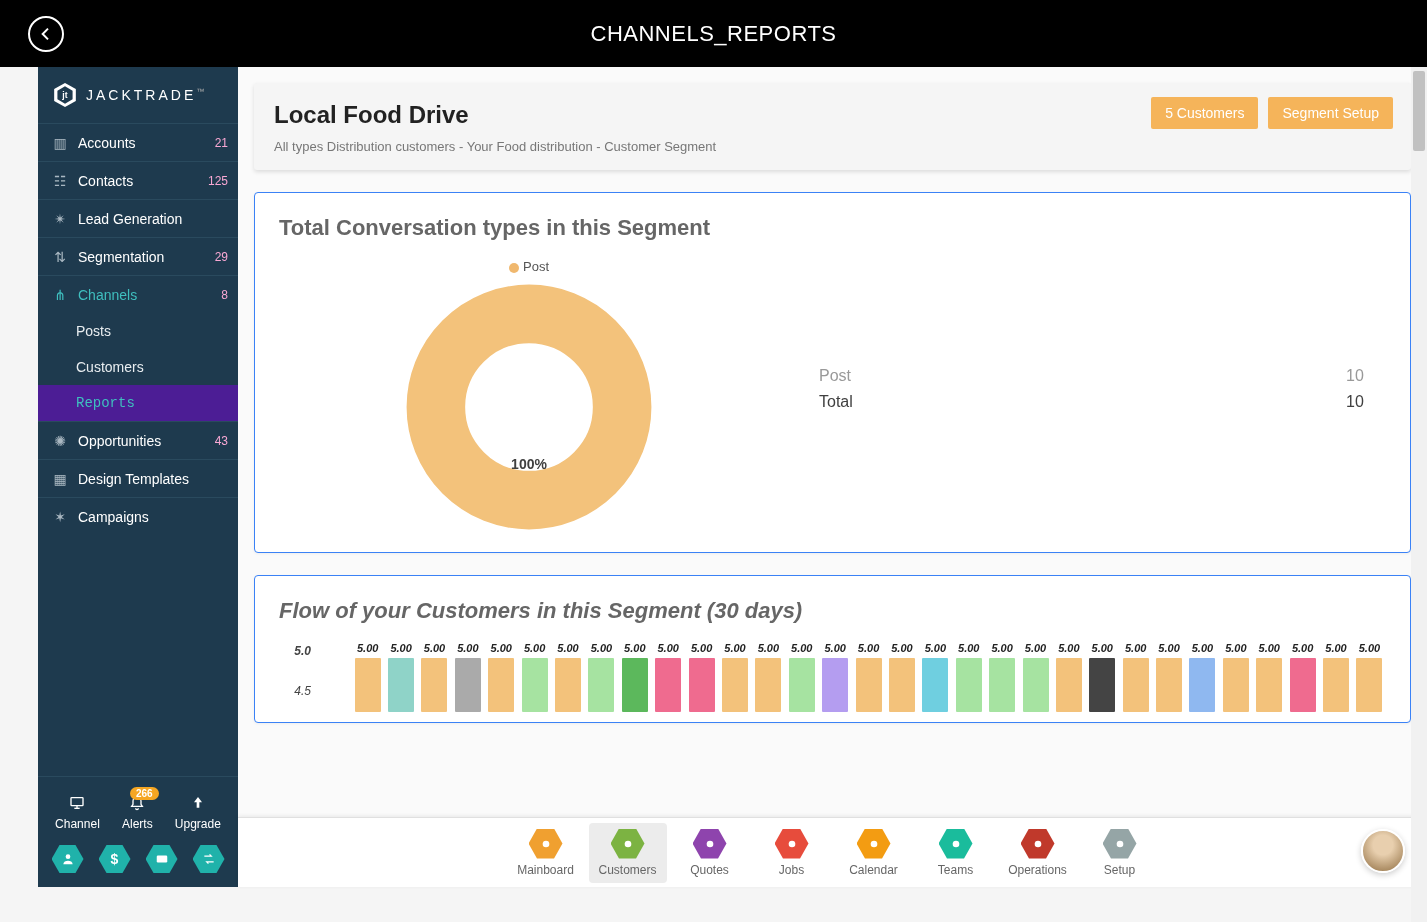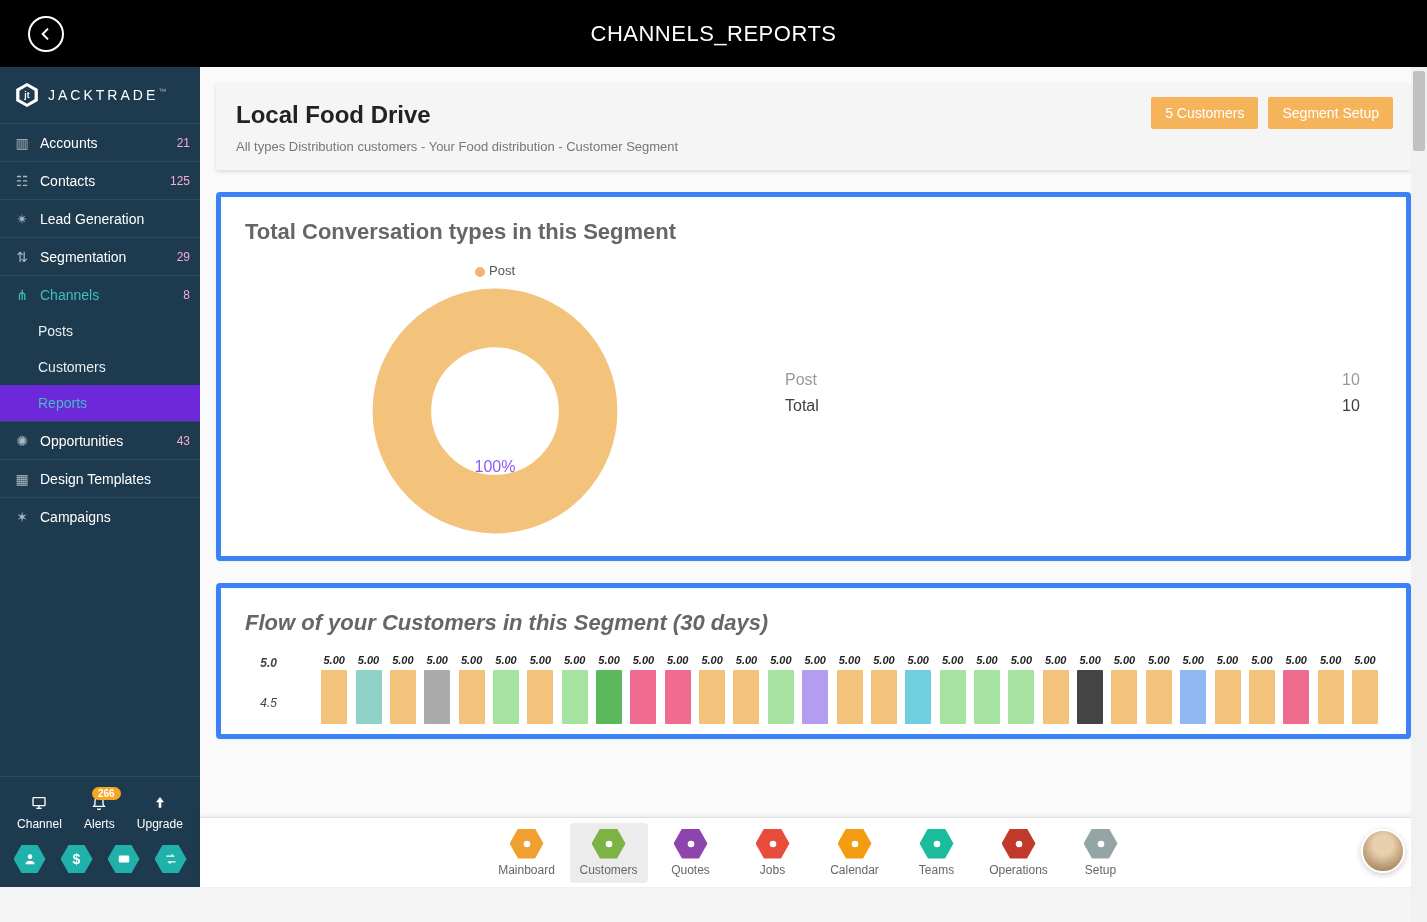--- a/index.html
+++ b/index.html
@@ -5,35 +5,35 @@
   * { box-sizing: border-box; margin: 0; padding: 0; }
   body { font-family: -apple-system, "Helvetica Neue", Arial, sans-serif; background:#f5f5f5; color:#333; overflow:hidden; width:1427px; height:922px; position:relative; }
 
   
   .topbar { height:67px; background:#000; display:flex; align-items:center; position:relative; }
   .back-circle { width:36px; height:36px; border:2px solid #fff; border-radius:50%; margin-left:28px; display:flex; align-items:center; justify-content:center; cursor:pointer; }
   .back-circle svg { width:16px; height:16px; fill:none; stroke:#fff; stroke-width:3; }
   .topbar-title { position:absolute; left:50%; transform:translateX(-50%); color:#fff; font-size:22px; font-weight:400; letter-spacing:0.5px; }
 
   
-  .app { display:flex; height:820px; }
+  .app { display:flex; height:820px;padding-left:38px; }
   .sidebar { width:200px; background:#1e3a4e; color:#d0d7dc; display:flex; flex-direction:column; font-size:14px; }
   .logo { height:56px; display:flex; align-items:center; padding:0 14px; gap:8px; }
   .logo-mark { width:26px; height:26px; }
   .logo-text { color:#fff; font-weight:300; letter-spacing:3px; font-size:14px; }
   .logo-tm { font-size:8px; vertical-align:top; color:#aaa; }
 
   .nav { flex:1; overflow:auto; }
   .nav-item { height:38px; display:flex; align-items:center; padding:0 14px; gap:10px; border-top:1px solid #2a4a5e; cursor:pointer; color:#fff; position:relative; }
   .nav-item.active { color:#3fbfbf; }
   .nav-item .badge { position:absolute; right:10px; color:#f9a8d4; font-size:12px; }
   .nav-icon { width:16px; height:16px; display:inline-flex; align-items:center; justify-content:center; color:#aab8c2; }
   .nav-item.active .nav-icon { color:#3fbfbf; }
   .nav-sub { padding-left:38px; height:36px; display:flex; align-items:center; color:#e8edf0; cursor:pointer; font-size:14px; }
-  .nav-sub.active { background:#6d28d9; color:#3fbfbf; }
+  .nav-sub.active { background:#4c1d95; color:#3fbfbf;font-family:Liberation Mono, monospace; }
 
   .sidebar-bottom { padding:10px 0 14px; border-top:1px solid #2a4a5e; }
   .sb-row1 { display:flex; justify-content:space-around; padding:8px 6px 14px; }
   .sb-btn { display:flex; flex-direction:column; align-items:center; gap:6px; color:#fff; font-size:12px; cursor:pointer; position:relative; }
   .sb-btn .pill { position:absolute; top:-8px; right:-6px; background:#f5a623; color:#fff; border-radius:10px; font-size:10px; padding:1px 6px; font-weight:600; }
   .sb-row2 { display:flex; justify-content:space-around; padding:0 6px; }
   .hex { width:32px; height:28px; background:#20b2aa; clip-path: polygon(25% 0,75% 0,100% 50%,75% 100%,25% 100%,0 50%); display:flex; align-items:center; justify-content:center; color:#fff; cursor:pointer; }
 
   
   .main-wrap { flex:1; display:flex; flex-direction:column; position:relative; background:#fafafa; }
@@ -42,31 +42,31 @@
   
   .page-head { background:#f5f5f5; margin:16px 16px 0 16px; padding:18px 20px 16px; border-radius:3px; box-shadow:0 2px 4px rgba(0,0,0,.12); position:relative; }
   .page-head h1 { font-size:24px; font-weight:600; color:#222; }
   .page-head .sub { color:#777; font-size:13px; margin-top:10px; }
   .head-right { position:absolute; top:14px; right:18px; display:flex; gap:10px; align-items:center; }
   .btn-orange { background:#f5b45a; color:#fff; border:none; padding:8px 14px; font-size:14px; border-radius:2px; cursor:pointer; }
   .head-meta { position:absolute; right:18px; bottom:12px; display:flex; align-items:center; gap:8px; font-size:11px; color:#999; }
   .avatar-sm { width:24px; height:24px; border-radius:50%; background:linear-gradient(#d9c7a8,#8a6d4a); border:2px solid #eee; }
   .chip { background:#e9e9e9; color:#444; padding:4px 10px; border-radius:3px; font-size:12px; }
 
-  .card { background:#fff; margin:22px 16px 0 16px; border:5px solid #3b82f6; border-radius:4px; padding:22px 24px; box-shadow:0 1px 3px rgba(0,0,0,.05); }
+  .card { background:#fff; margin:22px 16px 0 16px; border:1px solid #3b82f6; border-radius:4px; padding:22px 24px; box-shadow:0 1px 3px rgba(0,0,0,.05); }
   .card h2 { font-size:22px; font-weight:600; color:#666; }
 
   
   .donut-wrap { display:flex; align-items:flex-start; gap:40px; margin-top:12px; }
   .donut-col { width:500px; }
   .legend-top { text-align:center; font-size:13px; color:#555; margin:6px 0 10px; }
   .legend-dot { display:inline-block; width:10px; height:10px; border-radius:50%; background:#f0b86e; margin-right:4px; vertical-align:middle; }
   .donut { width:246px; height:246px; margin:0 auto; position:relative; }
   .donut-svg { transform: rotate(-90deg); }
-  .donut-label { position:absolute; bottom:58px; left:50%; transform:translateX(-50%); font-size:16px; color:#8b5cf6; }
+  .donut-label { position:absolute; bottom:58px; left:50%; transform:translateX(-50%); font-size:14px; color:#404040;font-weight:bold; }
   .donut-stats { flex:1; padding-top:110px; }
   .stat-row { display:flex; justify-content:space-between; padding:4px 0; font-size:16px; }
   .stat-row.muted { color:#999; }
   .stat-row .val { min-width:40px; text-align:left; }
   .stat-row.total { color:#404040; }
 
   
   .bars-card { padding:22px 24px 10px;font-style:italic; }
   .bars-wrap { position:relative; height:70px; margin-top:18px; }
   .y-axis { position:absolute; left:38px; top:0; font-size:12px; color:#444; }

